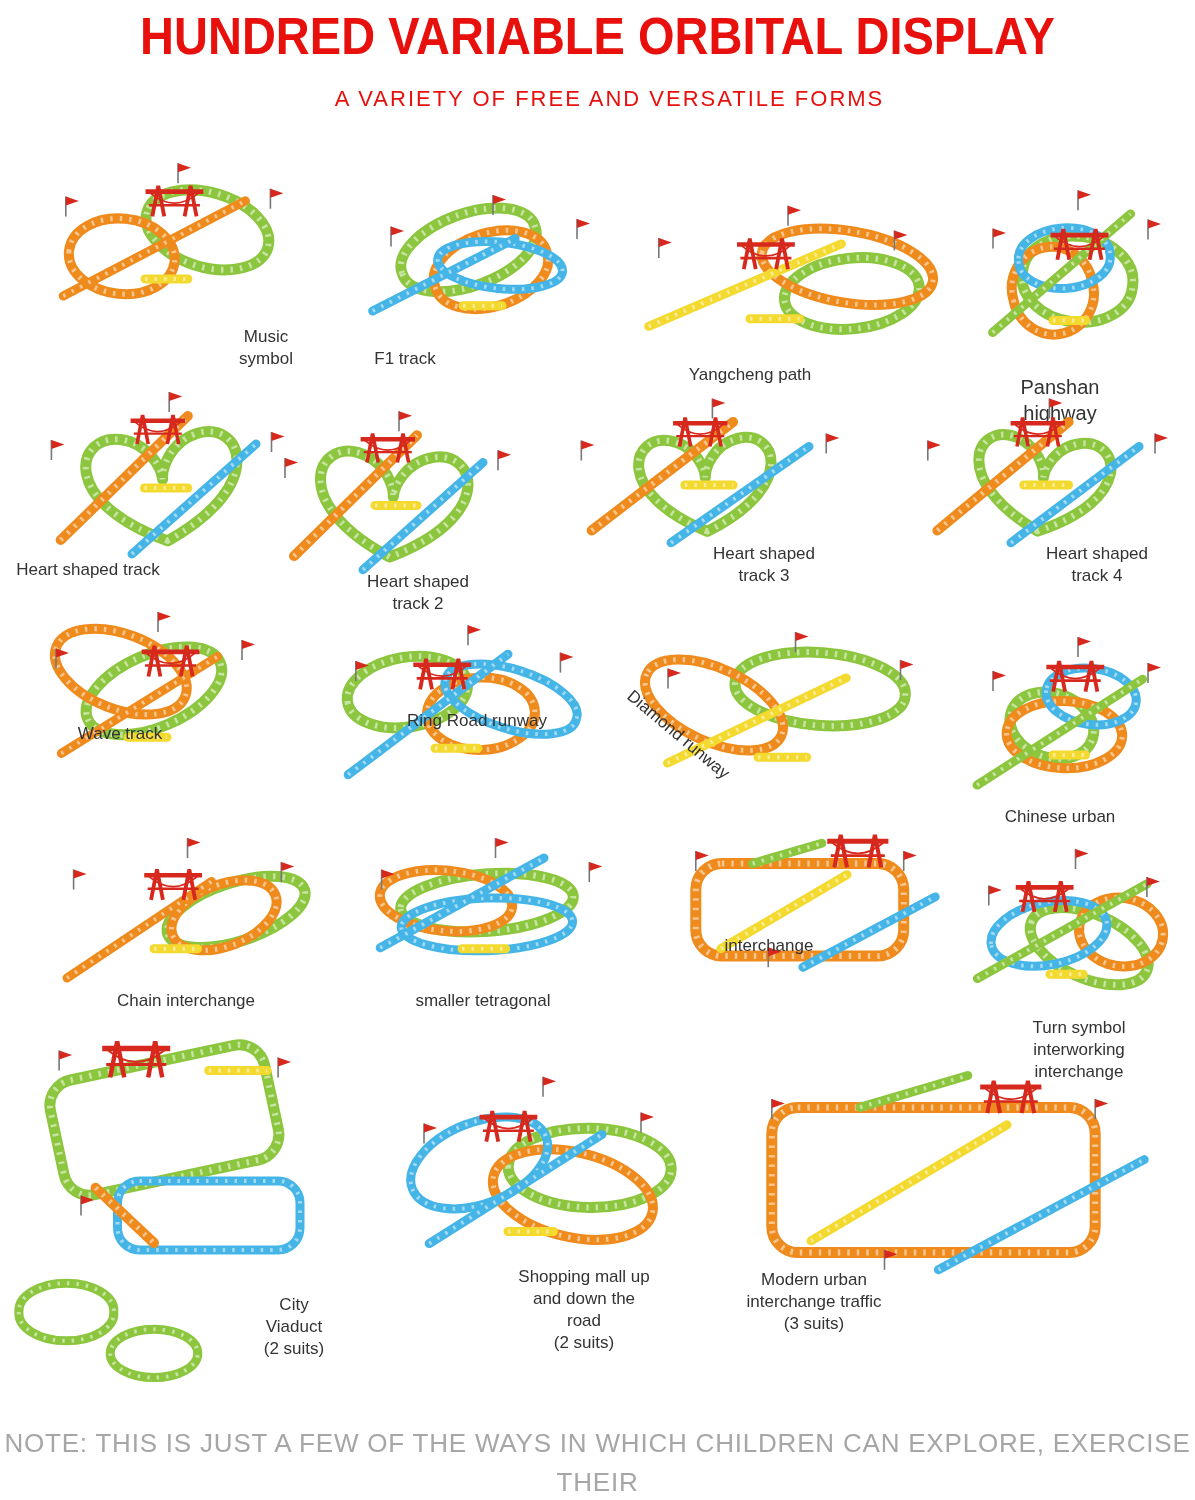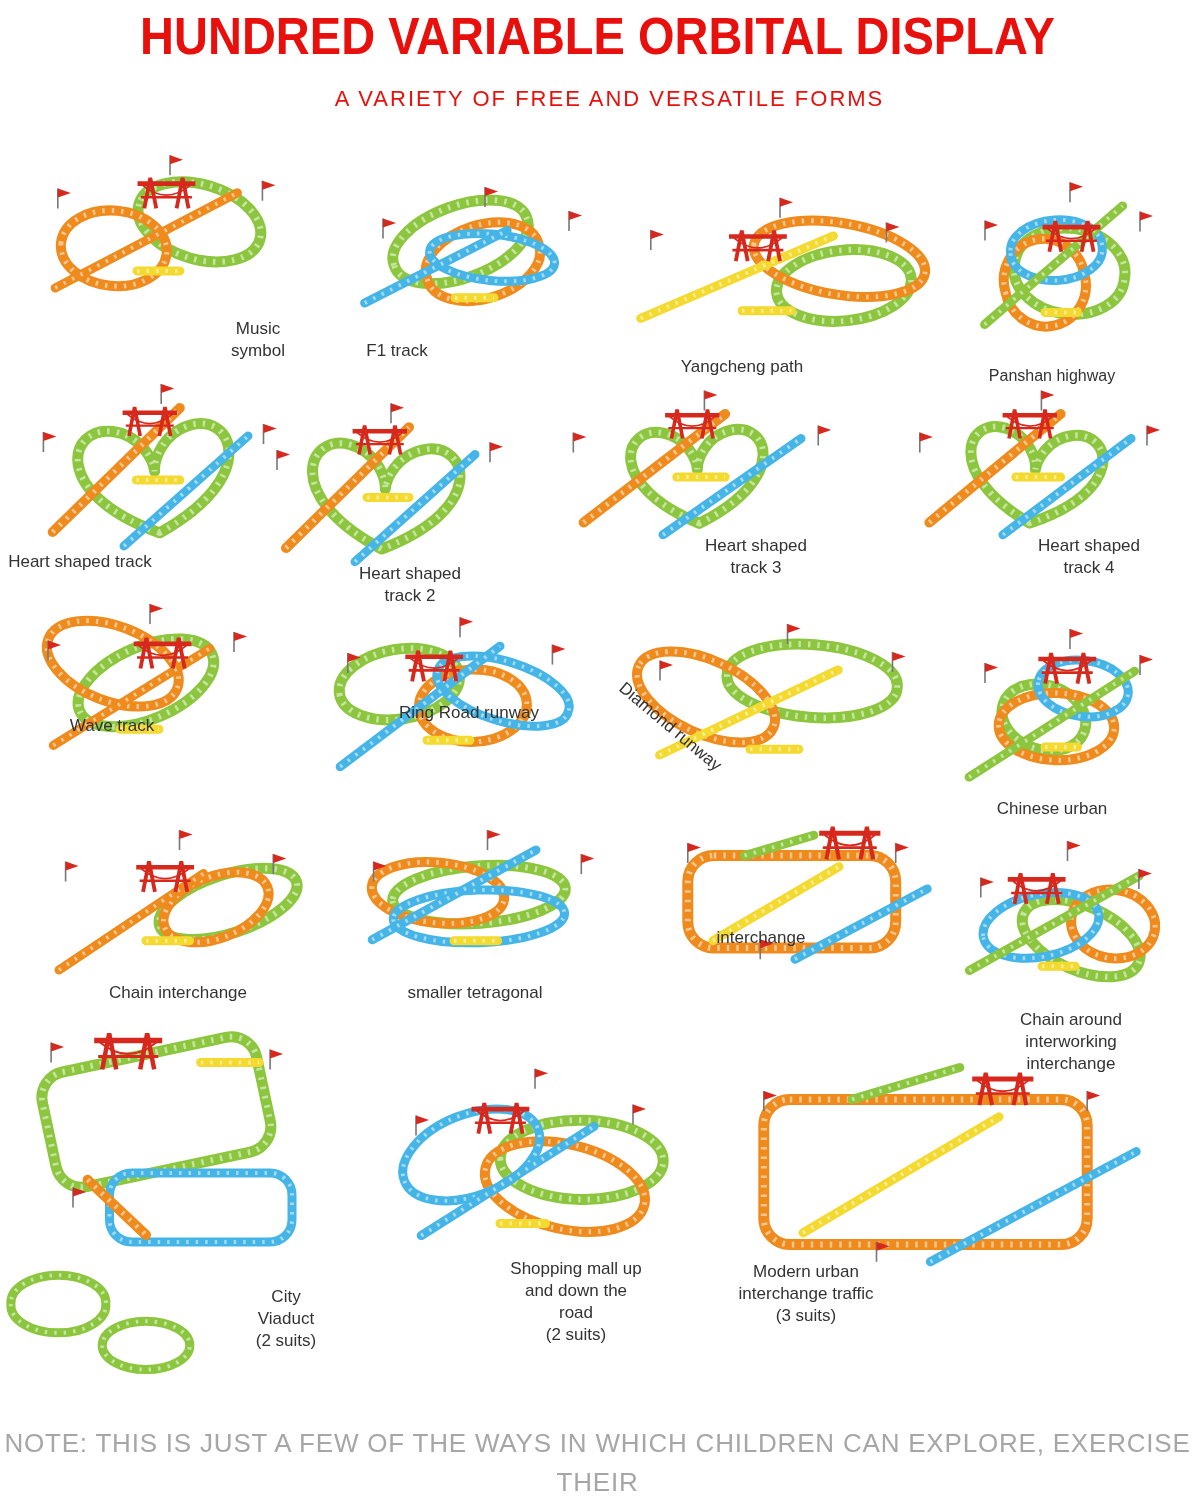--- a/index.html
+++ b/index.html
@@ -11,21 +11,21 @@
   .page{position:absolute;inset:0}
   .title{
     position:absolute;top:6px;left:0;width:100%;margin:0;text-align:center;
     font-size:47px;font-weight:800;letter-spacing:0px;color:var(--title-red);
     transform:scaleY(1.1);transform-origin:center top;
   }
   .subtitle{
     position:absolute;top:74px;left:0;width:100%;margin:12px;text-align:center;
     font-size:22px;font-weight:normal;letter-spacing:2px;color:var(--title-red);
   }
-  figure.track{position:absolute;margin:0;padding:0}
+  figure.track{position:absolute;margin:8px;padding:0}
   figure.track svg{position:absolute;inset:0;width:100%;height:100%;overflow:visible;display:block}
   .cap{
     position:absolute;transform:translateX(-50%);
     white-space:pre-line;text-align:center;
     font-size:17px;line-height:1.3;color:var(--label-color);
   }
   .note{
     position:absolute;left:0;top:1424px;width:100%;text-align:center;
     color:var(--note-gray);font-size:26px;letter-spacing:0.8px;line-height:1.5;
   }
@@ -150,21 +150,21 @@
           <path d="M-2 -27 Q26 -4 54 -27" stroke-width="2"></path>
           <path d="M-4 -13 H56" stroke-width="3"></path>
         </g>
         <line x1="40" y1="67.5" x2="40" y2="47.5" stroke="#777" stroke-width="1.6"></line>
         <path d="M 40 47.5 l 13 4.5 l -13 4.5 Z" fill="#d7281d"></path>
         <line x1="195" y1="58.5" x2="195" y2="38.5" stroke="#777" stroke-width="1.6"></line>
         <path d="M 195 38.5 l 13 4.5 l -13 4.5 Z" fill="#d7281d"></path>
         <line x1="125" y1="29.25" x2="125" y2="9.25" stroke="#777" stroke-width="1.6"></line>
         <path d="M 125 9.25 l 13 4.5 l -13 4.5 Z" fill="#d7281d"></path>
       </svg>
-    <figcaption class="cap" style="left:107px;top:193px;font-size:16px">Panshan highway</figcaption>
+    <figcaption class="cap" style="left:107px;top:193px;font-size:20px">Panshan highway</figcaption>
   </figure>
 
   <figure class="track" style="left:0px;top:376px;width:310px;height:200px">
     <svg class="art" viewBox="0 0 310 200">
         <g transform="rotate(-4.7 155 100)">
           <path d="M 155 157.04 C 49.2 109.2 72.2 42.96 116.36 52.16 C 145.8 58.6 155 86.2 155 95.4 C 155 86.2 164.2 58.6 193.64 52.16 C 237.8 42.96 260.8 109.2 155 157.04 Z" fill="none" stroke="#8cc63e" stroke-width="11" stroke-linecap="round" stroke-linejoin="round"></path>
           <path d="M 155 157.04 C 49.2 109.2 72.2 42.96 116.36 52.16 C 145.8 58.6 155 86.2 155 95.4 C 155 86.2 164.2 58.6 193.64 52.16 C 237.8 42.96 260.8 109.2 155 157.04 Z" fill="none" stroke="rgba(255,255,255,.5)" stroke-width="6" stroke-dasharray="2.5 7"></path>
         </g>
         <path d="M 52.7 156 L 179.79999999999998 32" fill="none" stroke="#ef8b1d" stroke-width="10" stroke-linecap="round" stroke-linejoin="round"></path>
         <path d="M 52.7 156 L 179.79999999999998 32" fill="none" stroke="rgba(255,255,255,.5)" stroke-width="5" stroke-dasharray="2.5 7"></path>
@@ -502,21 +502,21 @@
           <path d="M-2 -27 Q26 -4 54 -27" stroke-width="2"></path>
           <path d="M-4 -13 H56" stroke-width="3"></path>
         </g>
         <line x1="40.800000000000004" y1="64.5" x2="40.800000000000004" y2="44.5" stroke="#777" stroke-width="1.6"></line>
         <path d="M 40.800000000000004 44.5 l 13 4.5 l -13 4.5 Z" fill="#d7281d"></path>
         <line x1="198.9" y1="55.9" x2="198.9" y2="35.9" stroke="#777" stroke-width="1.6"></line>
         <path d="M 198.9 35.9 l 13 4.5 l -13 4.5 Z" fill="#d7281d"></path>
         <line x1="127.5" y1="27.95" x2="127.5" y2="7.949999999999999" stroke="#777" stroke-width="1.6"></line>
         <path d="M 127.5 7.949999999999999 l 13 4.5 l -13 4.5 Z" fill="#d7281d"></path>
       </svg>
-    <figcaption class="cap" style="left:131px;top:176px">Chain around interworking
+    <figcaption class="cap" style="left:131px;top:176px">Turn symbol interworking
 interchange</figcaption>
   </figure>
 
   <figure class="track" style="left:0px;top:1028px;width:365px;height:345px">
     <svg class="art" viewBox="0 0 365 345">
         <g transform="rotate(-12 164.25 103.5)">
           <path d="M 77.1 24.150000000000002 H 244.10000000000002 A 26 26 0 0 1 270.1 50.150000000000006 V 115.45000000000002 A 26 26 0 0 1 244.10000000000002 141.45000000000002 H 77.1 A 26 26 0 0 1 51.1 115.45000000000002 V 50.150000000000006 A 26 26 0 0 1 77.1 24.150000000000002 Z" fill="none" stroke="#8cc63e" stroke-width="11" stroke-linecap="round" stroke-linejoin="round"></path>
           <path d="M 77.1 24.150000000000002 H 244.10000000000002 A 26 26 0 0 1 270.1 50.150000000000006 V 115.45000000000002 A 26 26 0 0 1 244.10000000000002 141.45000000000002 H 77.1 A 26 26 0 0 1 51.1 115.45000000000002 V 50.150000000000006 A 26 26 0 0 1 77.1 24.150000000000002 Z" fill="none" stroke="rgba(255,255,255,.5)" stroke-width="6" stroke-dasharray="2.5 7"></path>
         </g>
         <path d="M 131.5 144.9 H 270 A 22 22 0 0 1 292 166.9 V 191.9 A 22 22 0 0 1 270 213.9 H 131.5 A 22 22 0 0 1 109.5 191.9 V 166.9 A 22 22 0 0 1 131.5 144.9 Z" fill="none" stroke="#45b5e7" stroke-width="9" stroke-linecap="round" stroke-linejoin="round"></path>

